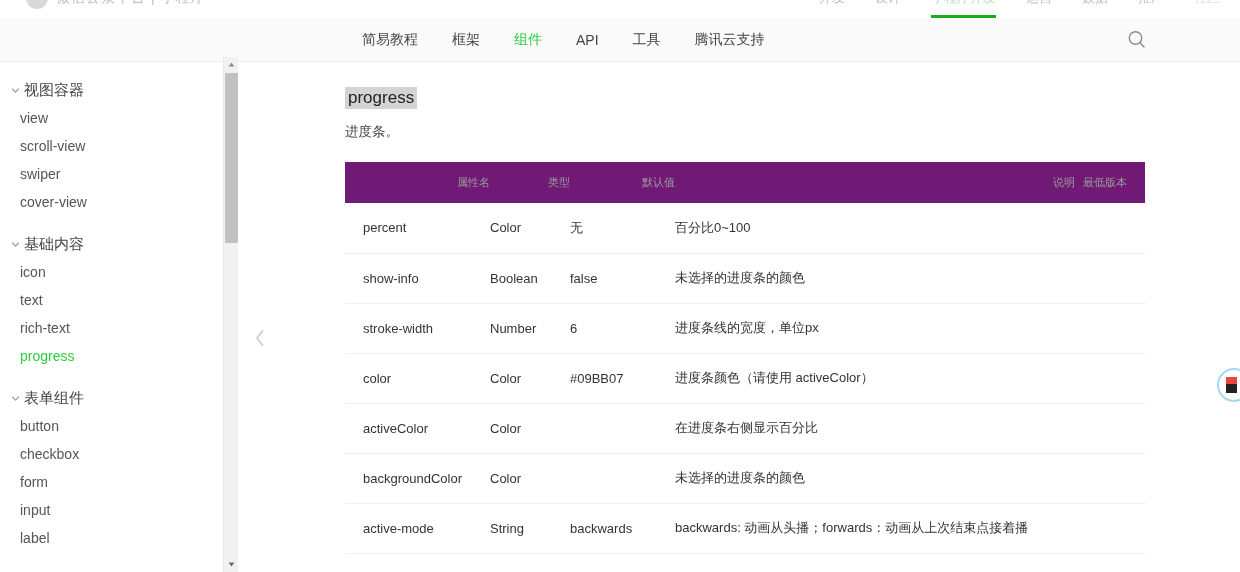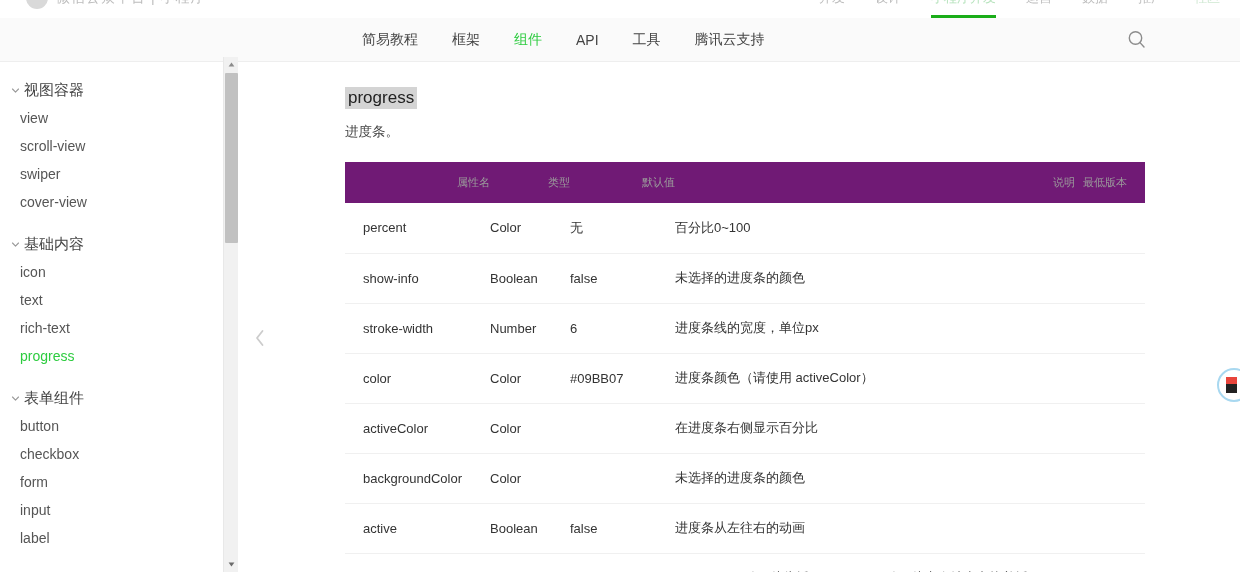--- a/index.html
+++ b/index.html
@@ -360,27 +360,20 @@
         <td class="col-ver"><span class="ver-link"></span></td>
       </tr>
       <tr>
         <td class="col-name">backgroundColor</td>
         <td class="col-type">Color</td>
         <td class="col-def"></td>
         <td class="col-desc">未选择的进度条的颜色</td>
         <td class="col-ver"><span class="ver-link"></span></td>
       </tr>
       <tr>
-        <td class="col-name">active</td>
-        <td class="col-type">Boolean</td>
-        <td class="col-def">false</td>
-        <td class="col-desc">进度条从左往右的动画</td>
-        <td class="col-ver"><span class="ver-link"></span></td>
-      </tr>
-      <tr>
         <td class="col-name">active-mode</td>
         <td class="col-type">String</td>
         <td class="col-def">backwards</td>
         <td class="col-desc">backwards: 动画从头播；forwards：动画从上次结束点接着播</td>
         <td class="col-ver"></td>
       </tr>
     </tbody>
   </table>
 </div>
 

